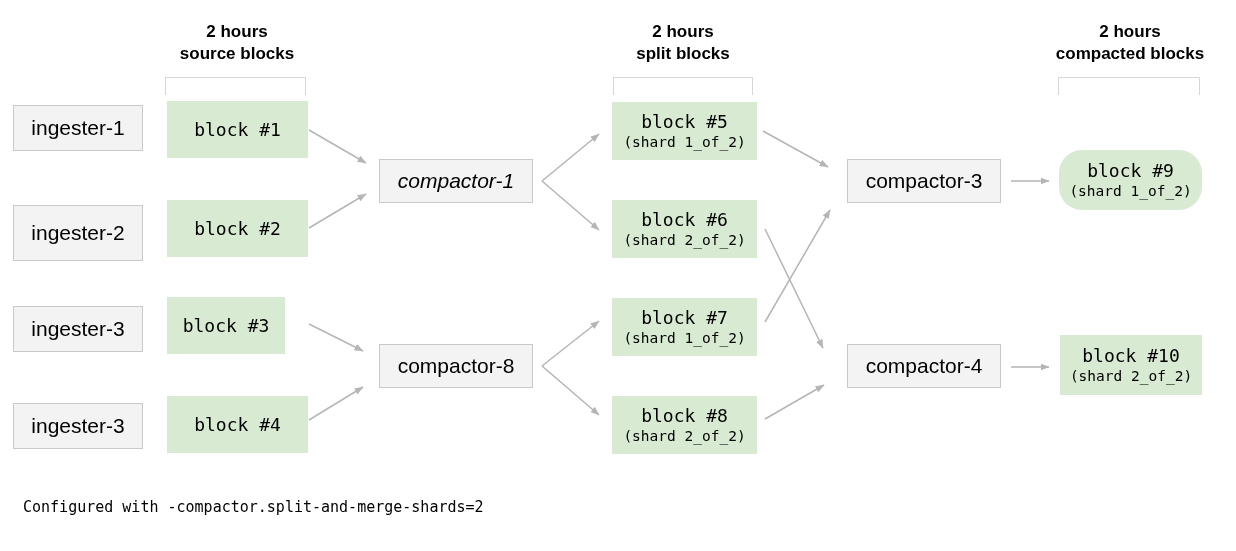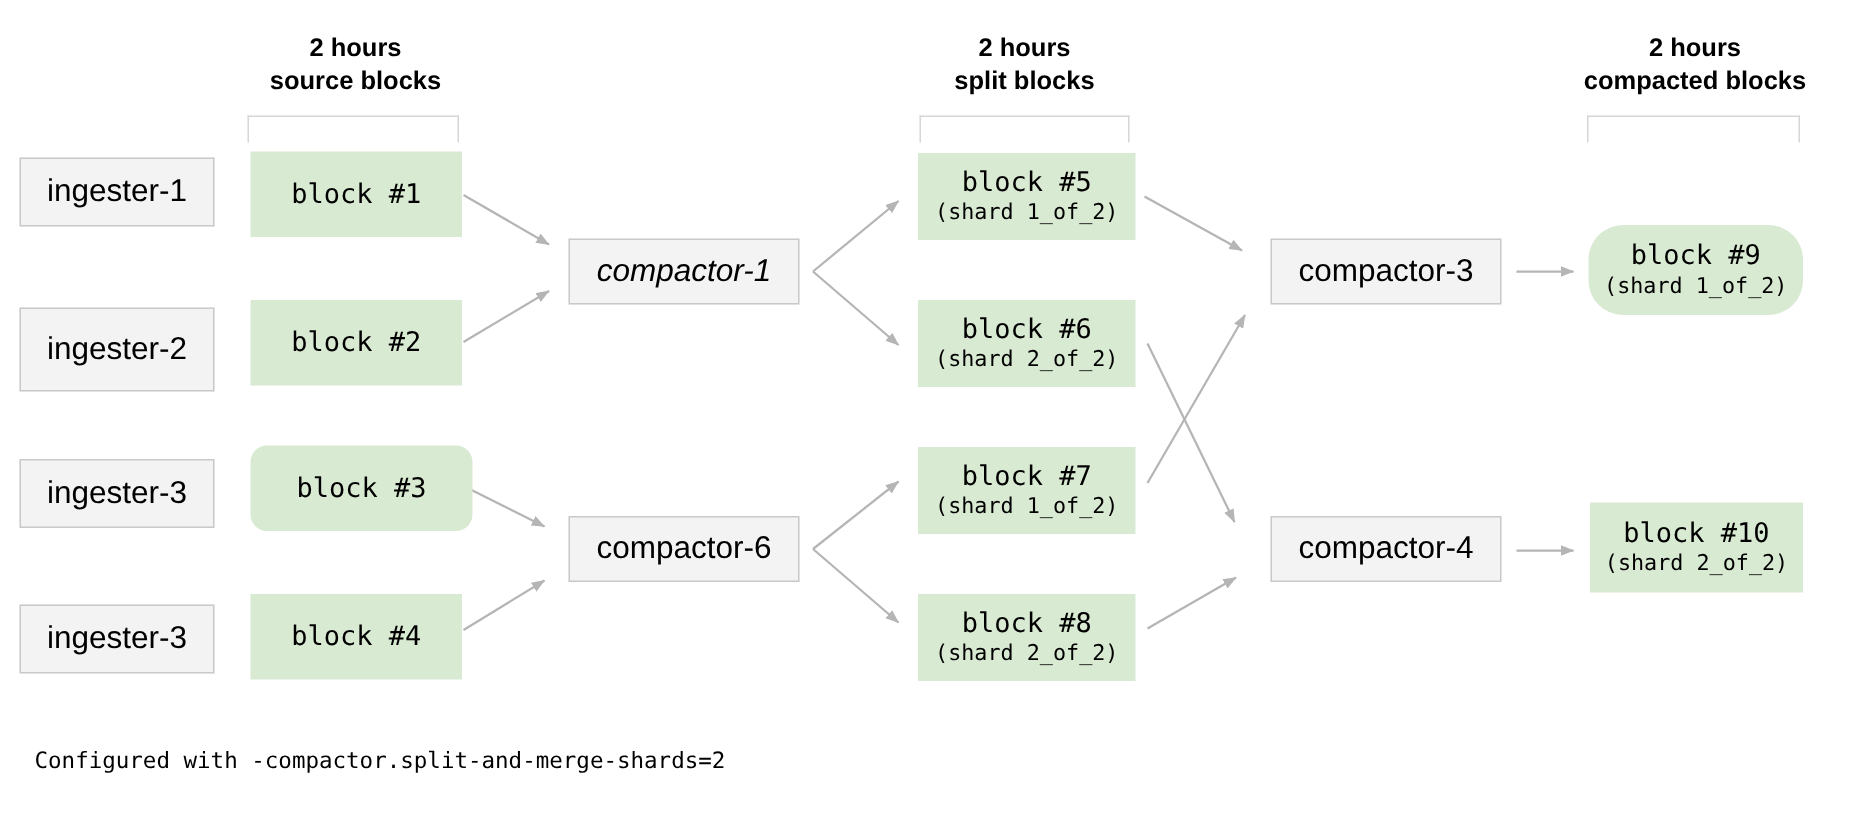--- a/index.html
+++ b/index.html
@@ -142,32 +142,32 @@
   <div class="node" style="left:13px; top:403px; width:130px; height:46px;">
     <span>ingester-3</span>
   </div>
 
   <div class="block" style="left:167px; top:101px; width:141px; height:57px;">
     <div class="block-title">block #1</div>
   </div>
   <div class="block" style="left:167px; top:200px; width:141px; height:57px;">
     <div class="block-title">block #2</div>
   </div>
-  <div class="block" style="left:167px; top:297px; width:148px; height:57px;border-radius:11px;">
+  <div class="block" style="left:167px; top:297px; width:118px; height:57px;">
     <div class="block-title">block #3</div>
   </div>
   <div class="block" style="left:167px; top:396px; width:141px; height:57px;">
     <div class="block-title">block #4</div>
   </div>
 
   <div class="node" style="left:379px; top:159px; width:154px; height:44px;font-style:italic;">
     <span>compactor-1</span>
   </div>
   <div class="node" style="left:379px; top:344px; width:154px; height:44px;">
-    <span>compactor-6</span>
+    <span>compactor-8</span>
   </div>
 
   <div class="block" style="left:612px; top:102px; width:145px; height:58px;">
     <div class="block-title">block #5</div>
     <div class="block-shard">(shard 1_of_2)</div>
   </div>
   <div class="block" style="left:612px; top:200px; width:145px; height:58px;">
     <div class="block-title">block #6</div>
     <div class="block-shard">(shard 2_of_2)</div>
   </div>

